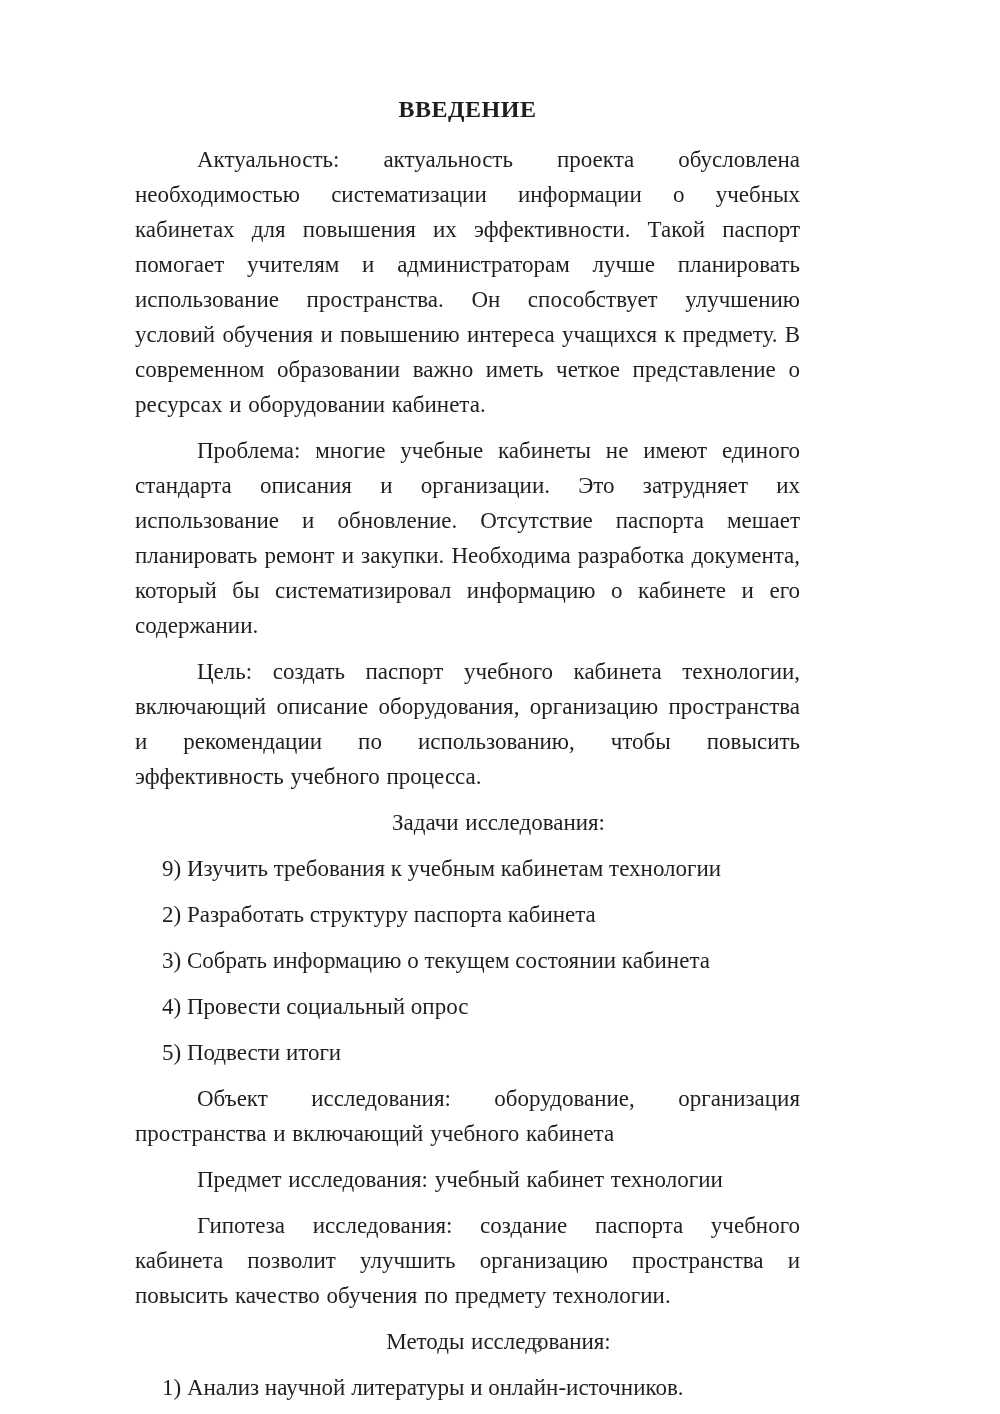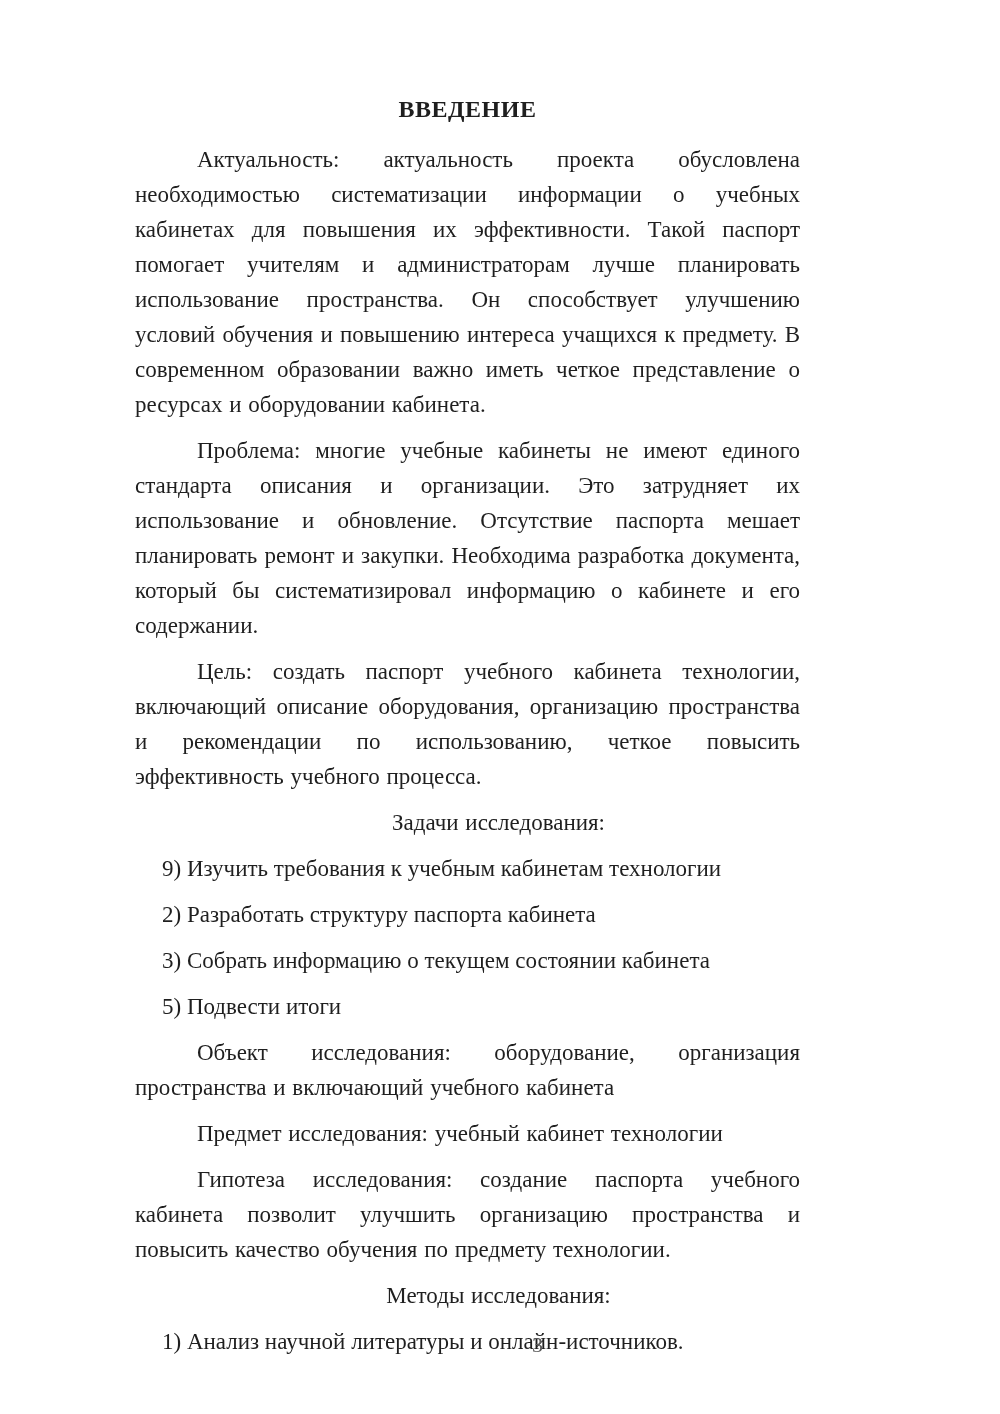--- a/index.html
+++ b/index.html
@@ -58,28 +58,29 @@
 <body>
 
 <div class="page">
 
   <h1 class="doc-title">ВВЕДЕНИЕ</h1>
 
   <p class="para">Актуальность: актуальность проекта обусловлена необходимостью систематизации информации о учебных кабинетах для повышения их эффективности. Такой паспорт помогает учителям и администраторам лучше планировать использование пространства. Он способствует улучшению условий обучения и повышению интереса учащихся к предмету. В современном образовании важно иметь четкое представление о ресурсах и оборудовании кабинета.</p>
 
   <p class="para">Проблема: многие учебные кабинеты не имеют единого стандарта описания и организации. Это затрудняет их использование и обновление. Отсутствие паспорта мешает планировать ремонт и закупки. Необходима разработка документа, который бы систематизировал информацию о кабинете и его содержании.</p>
 
-  <p class="para">Цель: создать паспорт учебного кабинета технологии, включающий описание оборудования, организацию пространства и рекомендации по использованию, четкое повысить эффективность учебного процесса.</p>
+  <p class="para">Цель: создать паспорт учебного кабинета технологии, включающий описание оборудования, организацию пространства и рекомендации по использованию, чтобы повысить эффективность учебного процесса.</p>
 
   <p class="para no-justify">Задачи исследования:</p>
 
   <div>
     <p class="list-item">9) Изучить требования к учебным кабинетам технологии</p>
     <p class="list-item">2) Разработать структуру паспорта кабинета</p>
     <p class="list-item">3) Собрать информацию о текущем состоянии кабинета</p>
+    <p class="list-item">4) Провести социальный опрос</p>
     <p class="list-item">5) Подвести итоги</p>
   </div>
 
   <p class="para">Объект исследования: оборудование, организация пространства и включающий учебного кабинета</p>
 
   <p class="para">Предмет исследования: учебный кабинет технологии</p>
 
   <p class="para">Гипотеза исследования: создание паспорта учебного кабинета позволит улучшить организацию пространства и повысить качество обучения по предмету технологии.</p>
 
   <p class="para no-justify">Методы исследования:</p>

